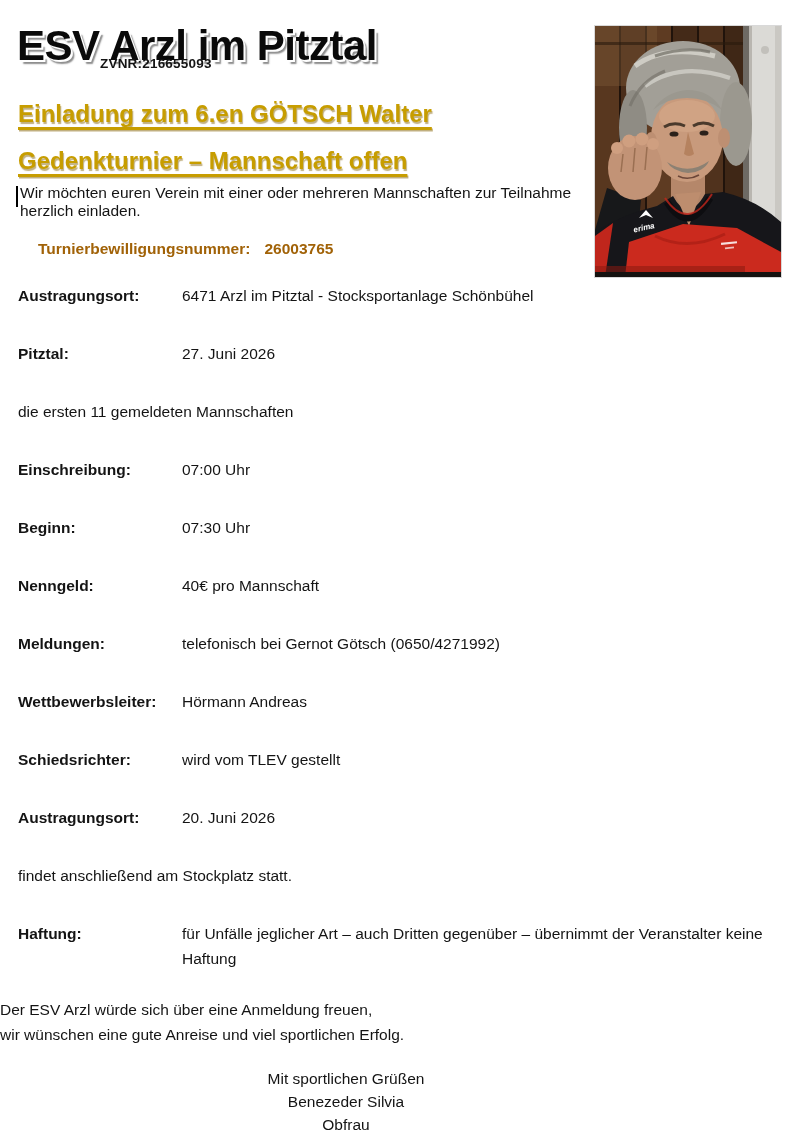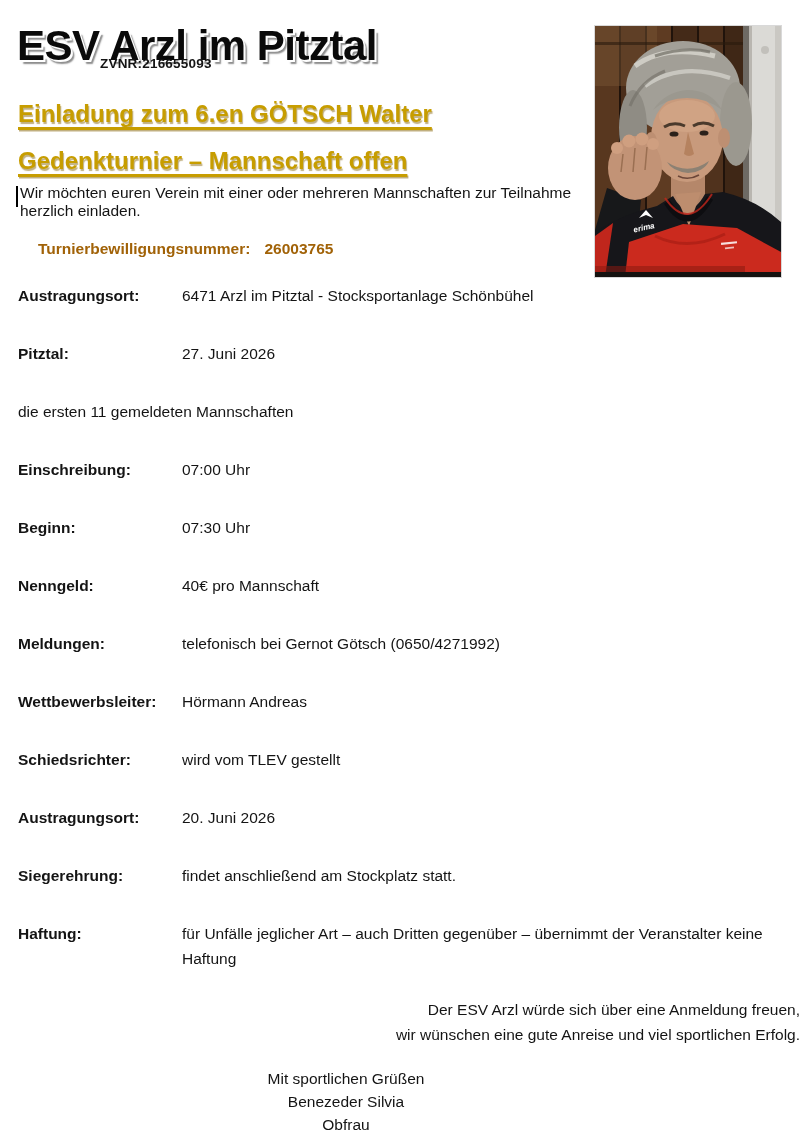--- a/index.html
+++ b/index.html
@@ -44,21 +44,21 @@
   .details{
     top:283px;left:18px;width:782px;height:710px;
   }
   .row{
     position:absolute;left:0;display:flex;align-items:flex-start;
     font-size:15.5px;line-height:25px;color:#141414;
   }
   .row .label{width:164px;flex-shrink:0;font-weight:700;}
   .row .value{width:620px;}
   .closing{
-    top:997px;left:0;width:800px;text-align:right;
+    top:997px;left:0;width:800px;text-align:left;
     font-size:15.5px;line-height:25px;color:#141414;
   }
   .signature{
     top:1067px;left:0;width:692px;text-align:center;
     font-size:15.5px;line-height:23.2px;color:#141414;
   }
   .photo-frame{
     top:26px;left:595px;width:186px;height:251px;
     outline:1px solid #d9d9d9;
   }
@@ -198,21 +198,20 @@
     </div>
     <div class="row" style="top: 464px;">
       <span class="label">Schiedsrichter:</span>
       <span class="value">wird vom TLEV gestellt</span>
     </div>
     <div class="row" style="top: 522px;">
       <span class="label">Austragungsort:</span>
       <span class="value">20. Juni 2026</span>
     </div>
     <div class="row" style="top: 580px;">
-      <span class="label">Siegerehrung:</span>
       <span class="value">findet anschließend am Stockplatz statt.</span>
     </div>
     <div class="row" style="top: 638px;">
       <span class="label">Haftung:</span>
       <span class="value">für Unfälle jeglicher Art – auch Dritten gegenüber – übernimmt der Veranstalter keine Haftung</span>
     </div>
   </div>
 
 <div class="abs closing">
   <span>Der ESV Arzl würde sich über eine Anmeldung freuen,</span><br>

